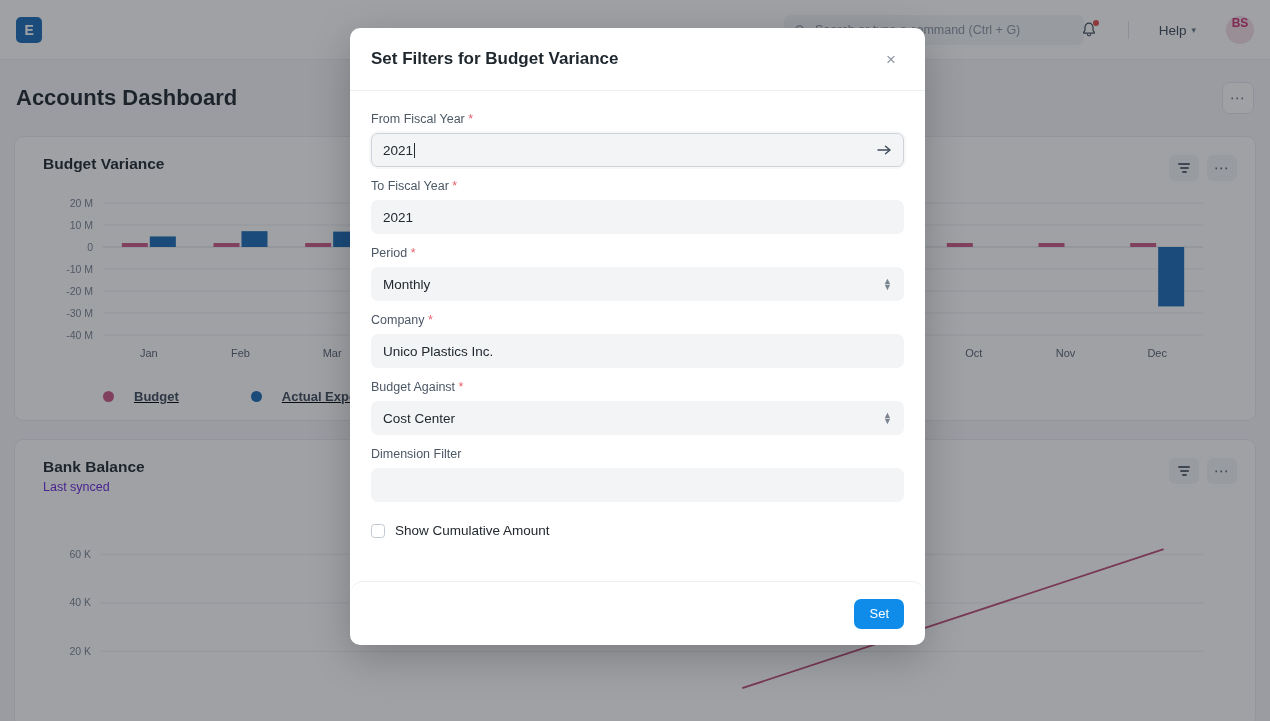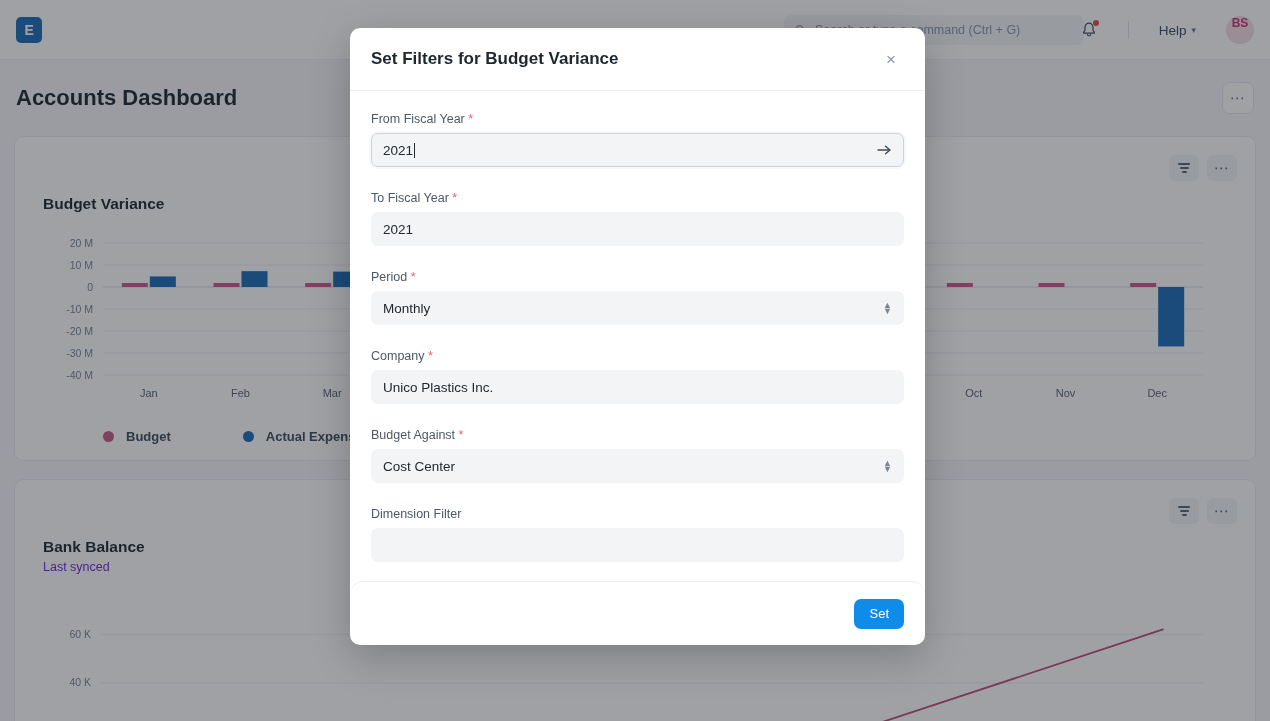--- a/index.html
+++ b/index.html
@@ -91,21 +91,21 @@
   .cards { padding: 0 14px; }
   .card {
     background: #ffffff;
     border: 1px solid #e9ecef;
     border-radius: 9px;
     margin-bottom: 18px;
     padding: 18px 22px 16px 28px;
     position: relative;
   }
   .card-head { display: flex; align-items: flex-start; }
-  .card-title { font-size: 15.5px; font-weight: 600; color: #1f272e; margin-top: 40px; }
+  .card-title { font-size: 15.5px; font-weight: 600; color: #1f272e; }
   .card-sub { font-size: 12.5px; color: #6d28d9; margin-top: 4px; }
   .card-actions {
     position: absolute; right: 18px; top: 18px;
     display: flex; gap: 8px;
   }
   .chip {
     width: 30px; height: 26px;
     border-radius: 6px;
     background: #f3f4f6;
     display: flex; align-items: center; justify-content: center;
@@ -116,21 +116,21 @@
   .filter-lines i:nth-child(1) { width: 12px; }
   .filter-lines i:nth-child(2) { width: 9px; }
   .filter-lines i:nth-child(3) { width: 5px; }
 
   .chart-area { position: relative; height: 180px; margin-top: 22px; }
   .chart-area svg { display: block; }
   .legend {
     display: flex; gap: 72px;
     padding-left: 60px; margin-top: 14px;
   }
-  .legend-item { display: flex; align-items: center; gap: 12px; }
+  .legend-item { display: flex; align-items: center; gap: 20px; text-decoration: underline; }
   .legend-dot { width: 11px; height: 11px; border-radius: 50%; }
   .legend-label { font-size: 13px; color: #3f4b5b; font-weight: 600; }
 
   .bank-chart { position: relative; height: 190px; margin-top: 26px; }
 
   
   #overlay {
     position: absolute; inset: 0;
     background: rgba(26,32,40,0.42);
   }
@@ -157,21 +157,21 @@
     width: 24px; height: 24px;
     display: flex; align-items: center; justify-content: center;
     color: #8d97a3; font-size: 17px; cursor: pointer;
     line-height: 1;
   }
   .modal-body {
     flex: 1;
     padding: 21px 21px 0 21px;
     overflow: hidden;
   }
-  .field { margin-bottom: 24px; }
+  .field { margin-bottom: 12px; }
   .field-label {
     font-size: 12.5px; color: #4c5866;
     margin-bottom: 7px; display: block;
   }
   .req { color: #e8616c; }
   .control {
     height: 34px;
     background: #f3f4f6;
     border: 1px solid transparent;
     border-radius: 7px;
@@ -490,19 +490,23 @@
 
     <div class="field">
       <label class="field-label">
         <span>Dimension Filter</span>
       </label>
       <div class="control">
         <span></span>
       </div>
     </div>
 
+    <div class="checkbox-row">
+      <span class="checkbox"></span>
+      <span class="checkbox-label">Show Cumulative Amount</span>
+    </div>
 
   </div>
 
   <div class="modal-footer">
     <button class="btn-primary">Set</button>
   </div>
 </div>
 
 </body></html>

